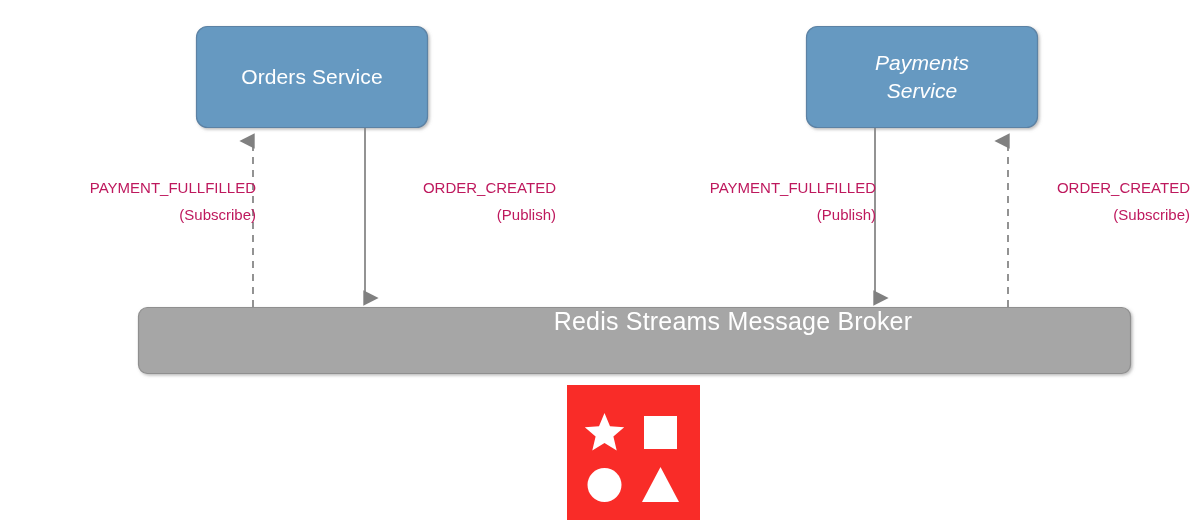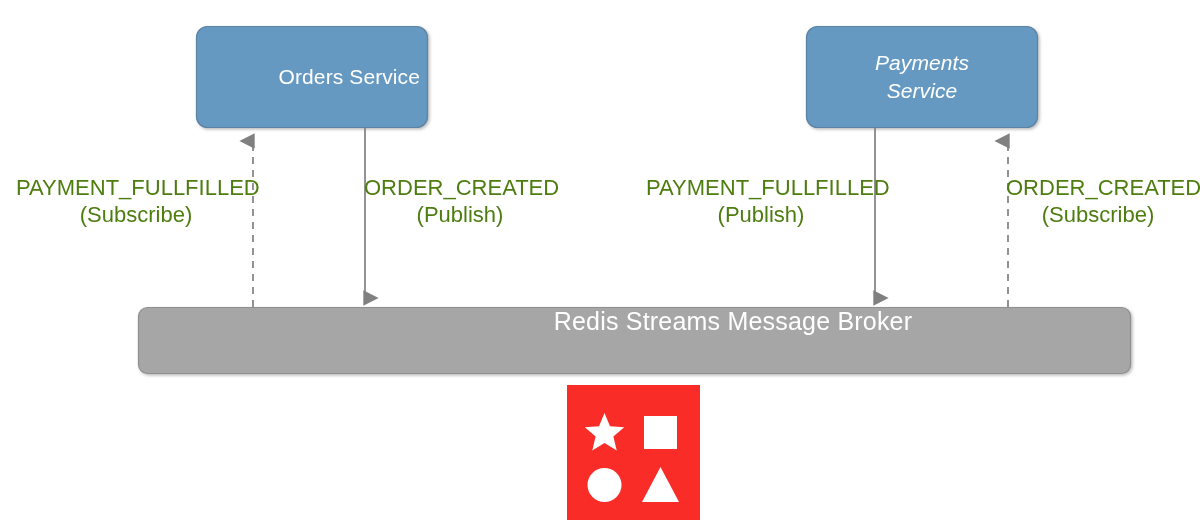--- a/index.html
+++ b/index.html
@@ -40,21 +40,20 @@
     font-size: 21px;
     line-height: 28px;
     letter-spacing: 0.1px;
     z-index: 3;
   }
   #node-orders {
     left: 196px;
     top: 26px;
     width: 232px;
     height: 102px;
-    justify-content: flex-end;
   }
   #node-payments {
     left: 806px;
     top: 26px;
     width: 232px;
     height: 102px;
     font-style: italic;
   }
   .node-label {
     display: block;
@@ -76,24 +75,24 @@
     justify-content: center;
     color: #ffffff;
     font-size: 25px;
     letter-spacing: 0.2px;
     z-index: 3;
   }
 
   
   .edge-label {
     position: absolute;
-    color: #4d7c0f;
-    font-size: 22px;
+    color: #be185d;
+    font-size: 15px;
     line-height: 27px;
-    text-align: center;
+    text-align: right;
     white-space: pre-line;
     z-index: 4;
   }
   #edge-label-payment-sub {
     left: 16px;
     top: 174px;
     width: 240px;
   }
   #edge-label-order-pub {
     left: 364px;

